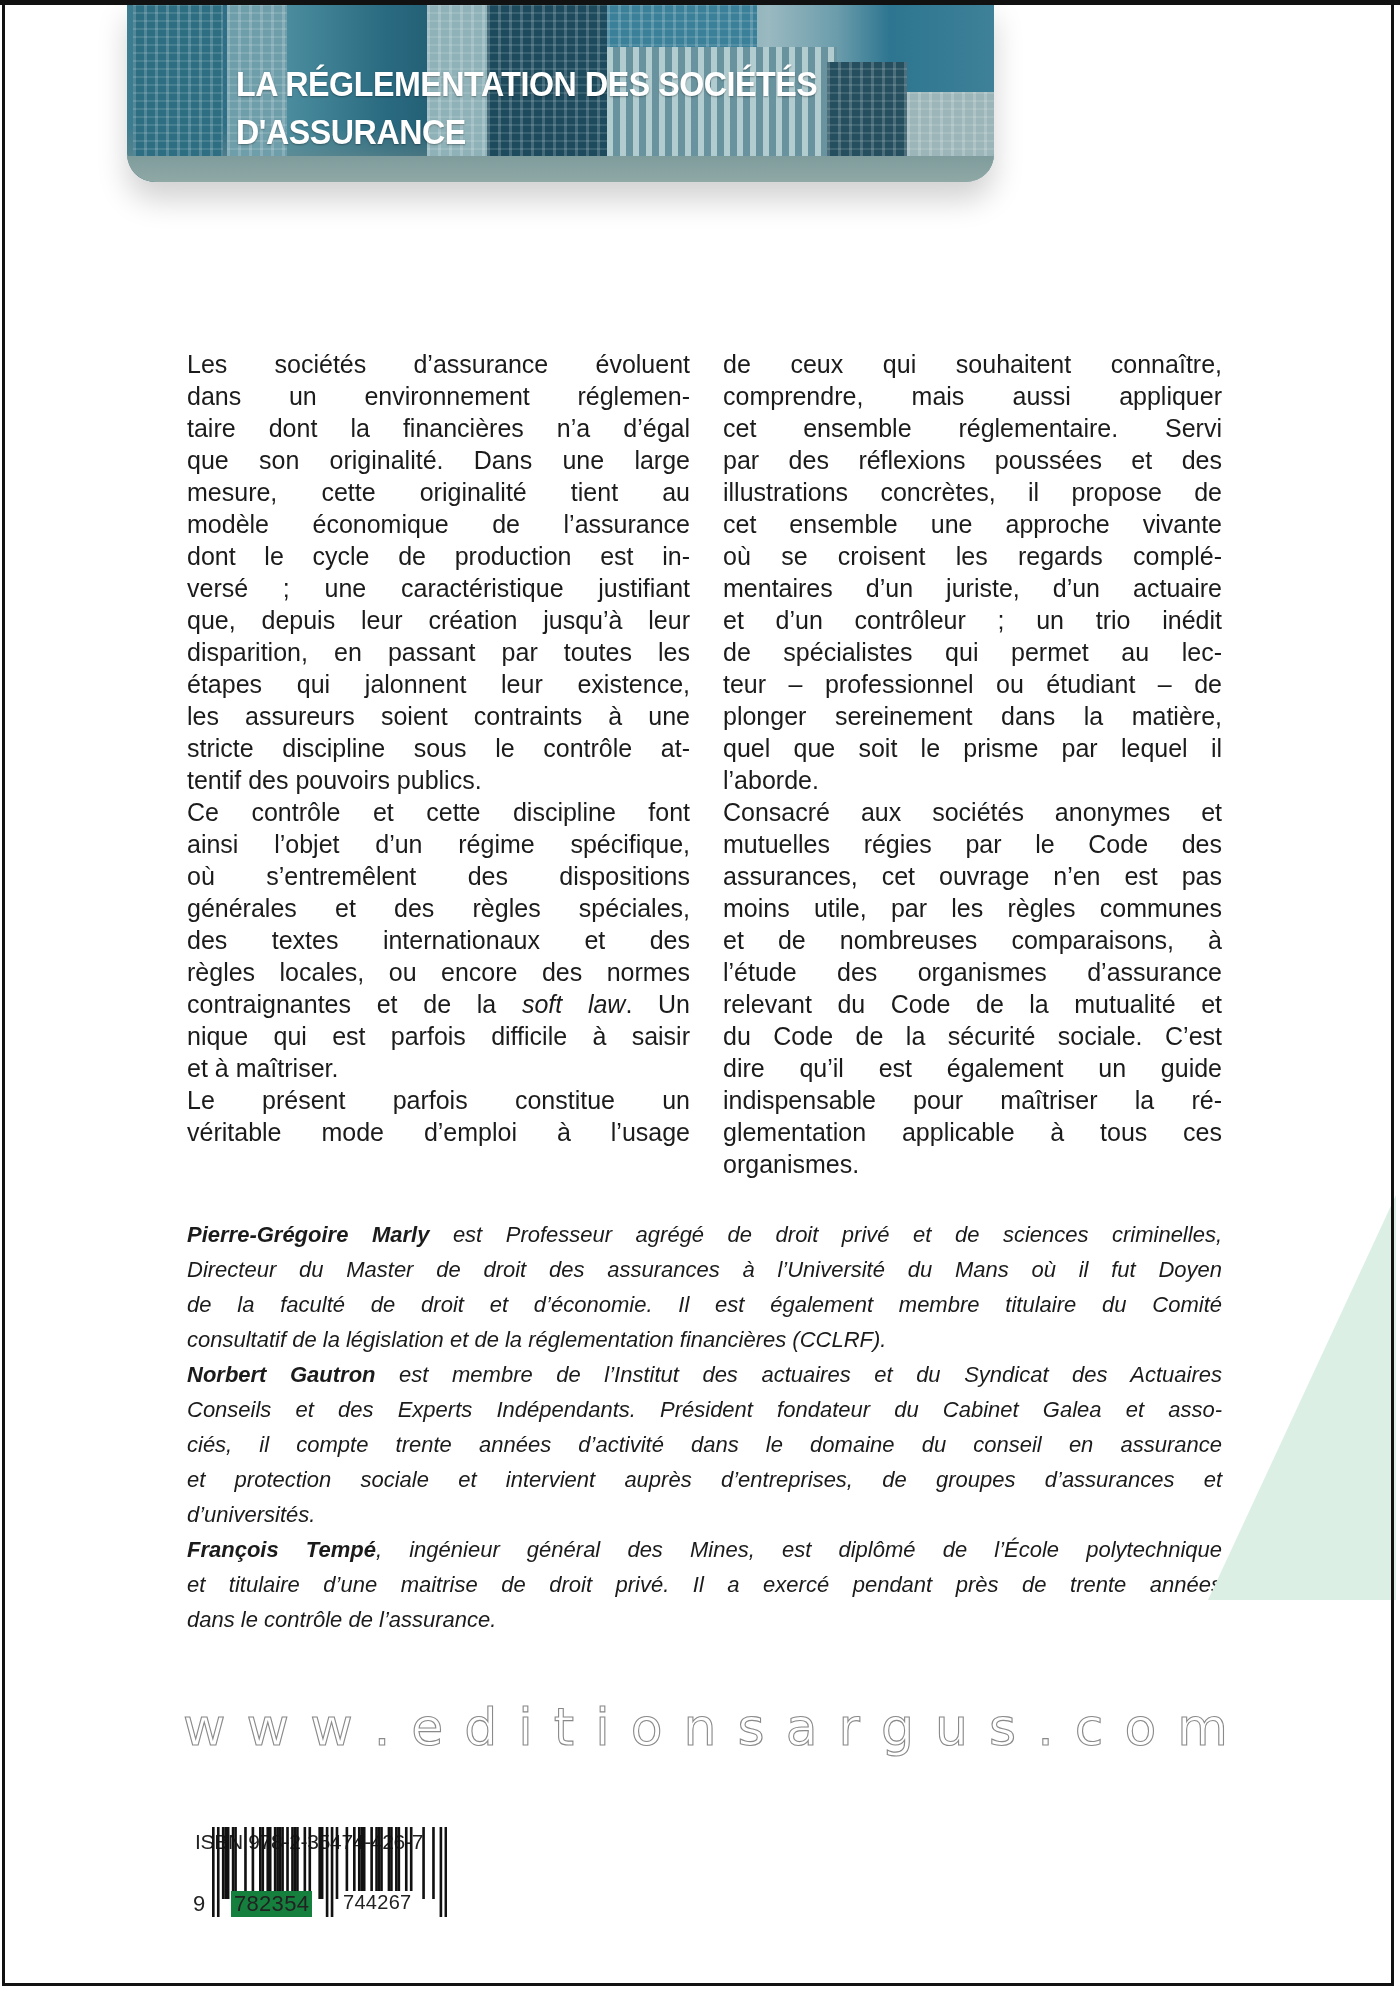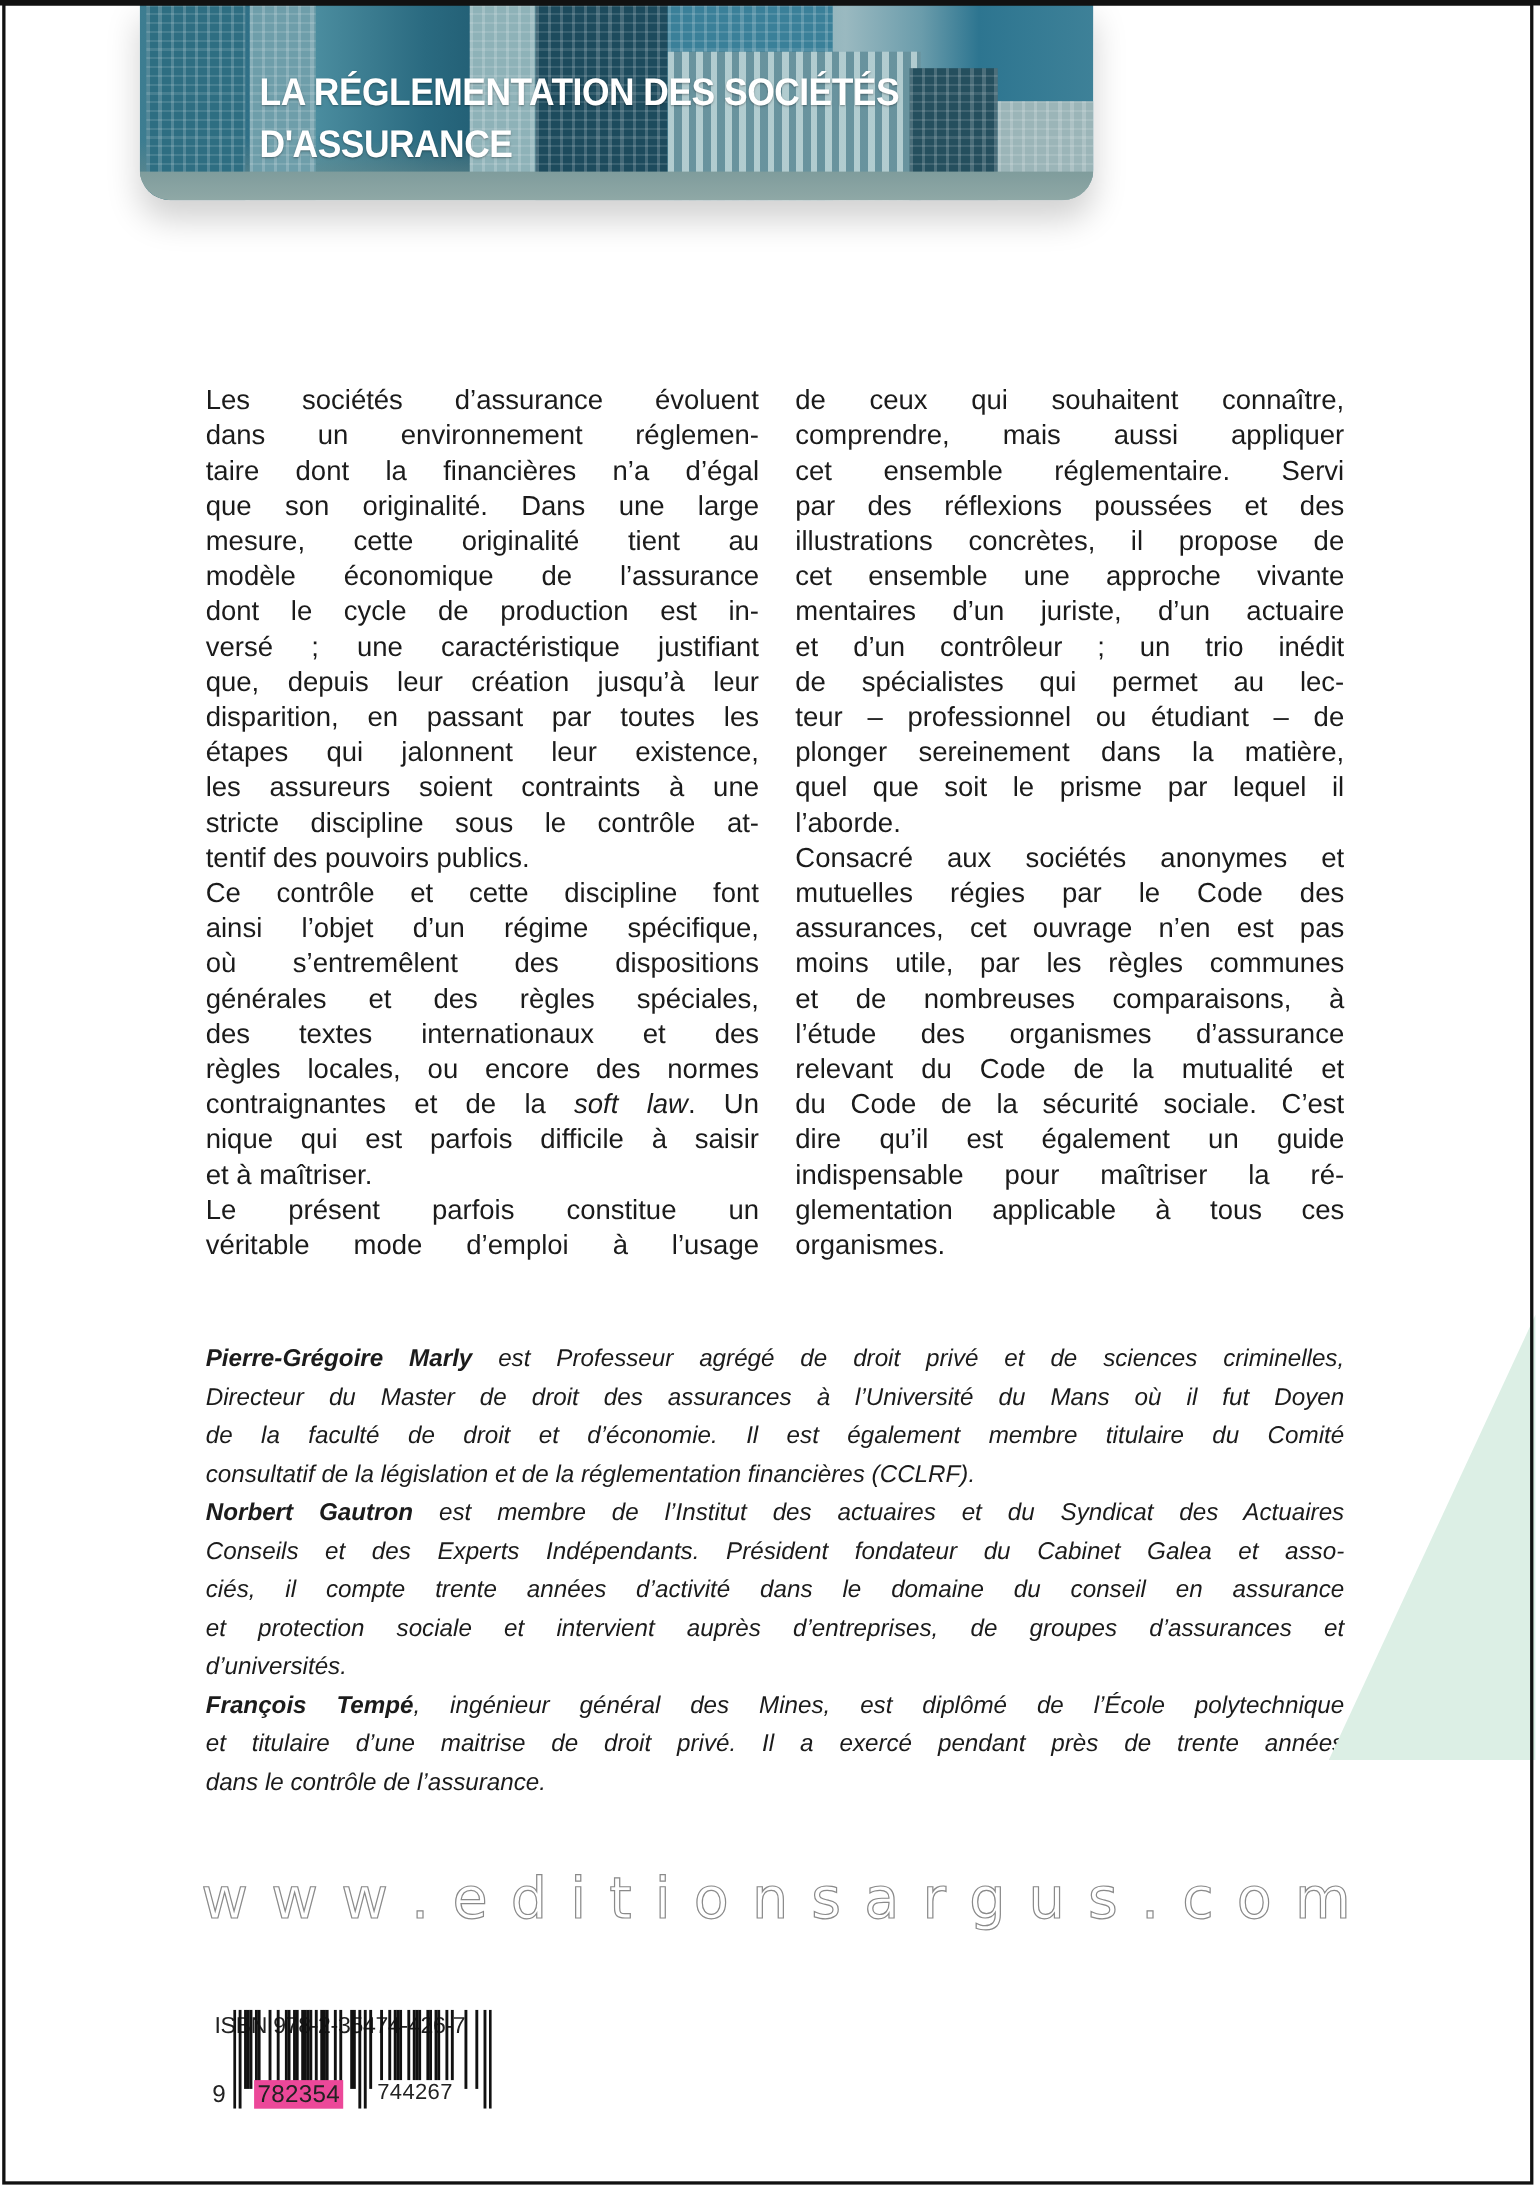--- a/index.html
+++ b/index.html
@@ -39,21 +39,21 @@
   .url { position: absolute; left: 183px; top: 1692px; width: 1045px; font-family: "DejaVu Sans", sans-serif; font-weight: 200; font-size: 52px; line-height: 70px; color: #8a8a8a; letter-spacing: 0; display: flex; justify-content: space-between; -webkit-text-stroke: 0; }
   .url span { display: inline-block; font-weight: normal; color: transparent; -webkit-text-stroke: 1.1px #8a8a8a; }
 
   
   .triangle { position: absolute; left: 1208px; top: 1195px; width: 188px; height: 405px; z-index: 1; }
 
   
   .isbn { position: absolute; left: 195px; top: 1830px; font-family: "Liberation Sans", sans-serif; font-size: 21px; color: #222; letter-spacing: -0.3px; }
   .barcode { position: absolute; left: 212px; top: 1827px; width: 235px; height: 90px; }
   .barcode-digit-first { position: absolute; left: 193px; top: 1891px; font-family: "Liberation Sans", sans-serif; font-size: 22px; color: #222; }
-  .barcode-digits-a { position: absolute; left: 231px; top: 1891px; font-family: "Liberation Sans", sans-serif; font-size: 22px; color: #222; letter-spacing: 0.3px; background:#ec4899; padding: 0 3px; }
+  .barcode-digits-a { position: absolute; left: 231px; top: 1891px; font-family: "Liberation Sans", sans-serif; font-size: 22px; color: #222; letter-spacing: 0.3px; background:#15803d; padding: 0 3px; }
   .barcode-digits-b { position: absolute; left: 340px; top: 1891px; font-family: "Liberation Sans", sans-serif; font-size: 20px; color: #222; letter-spacing: 0.3px; background:#fff; padding: 0 3px; }
 </style>
 </head>
 <body>
 
 <div class="page-border"></div>
 <div class="page-border-top"></div>
 
 <div class="banner">
   <div class="bldg stripes" style="left:6px;width:90px;height:182px;background-color:#2e6e82;"></div>
@@ -103,20 +103,21 @@
   <span class="line">véritable mode d’emploi à l’usage</span>
 </div>
 
 <div class="col col-right">
   <span class="line">de ceux qui souhaitent connaître,</span>
   <span class="line">comprendre, mais aussi appliquer</span>
   <span class="line">cet ensemble réglementaire. Servi</span>
   <span class="line">par des réflexions poussées et des</span>
   <span class="line">illustrations concrètes, il propose de</span>
   <span class="line">cet ensemble une approche vivante</span>
+  <span class="line">où se croisent les regards complé-</span>
   <span class="line">mentaires d’un juriste, d’un actuaire</span>
   <span class="line">et d’un contrôleur ; un trio inédit</span>
   <span class="line">de spécialistes qui permet au lec-</span>
   <span class="line">teur – professionnel ou étudiant – de</span>
   <span class="line">plonger sereinement dans la matière,</span>
   <span class="line">quel que soit le prisme par lequel il</span>
   <span class="line last">l’aborde.</span>
   <span class="line">Consacré aux sociétés anonymes et</span>
   <span class="line">mutuelles régies par le Code des</span>
   <span class="line">assurances, cet ouvrage n’en est pas</span>

